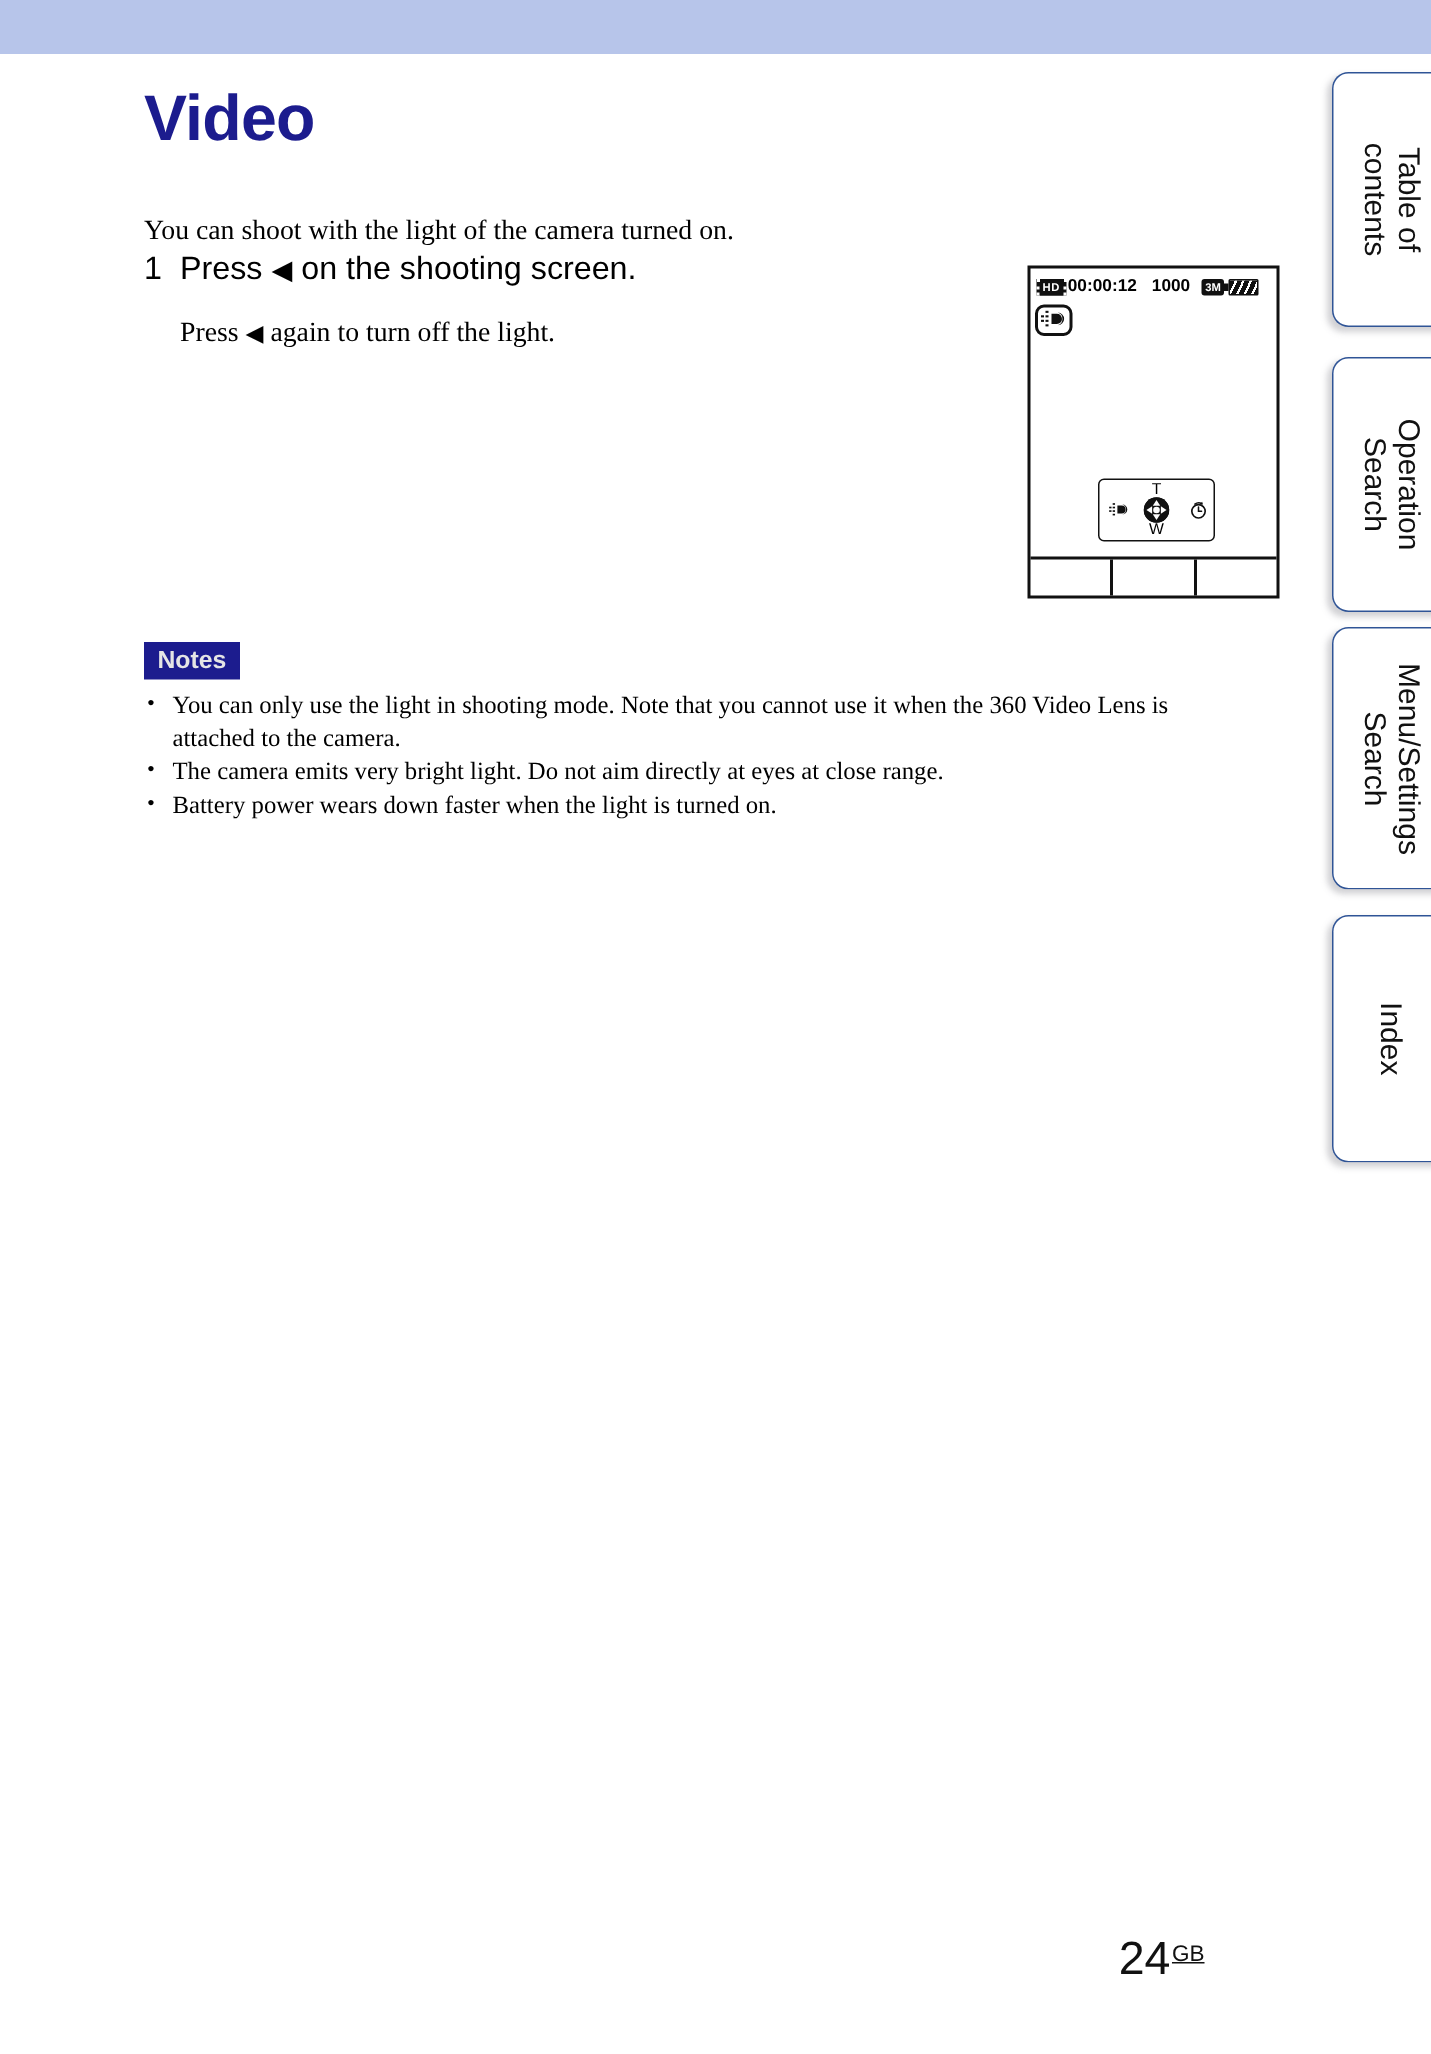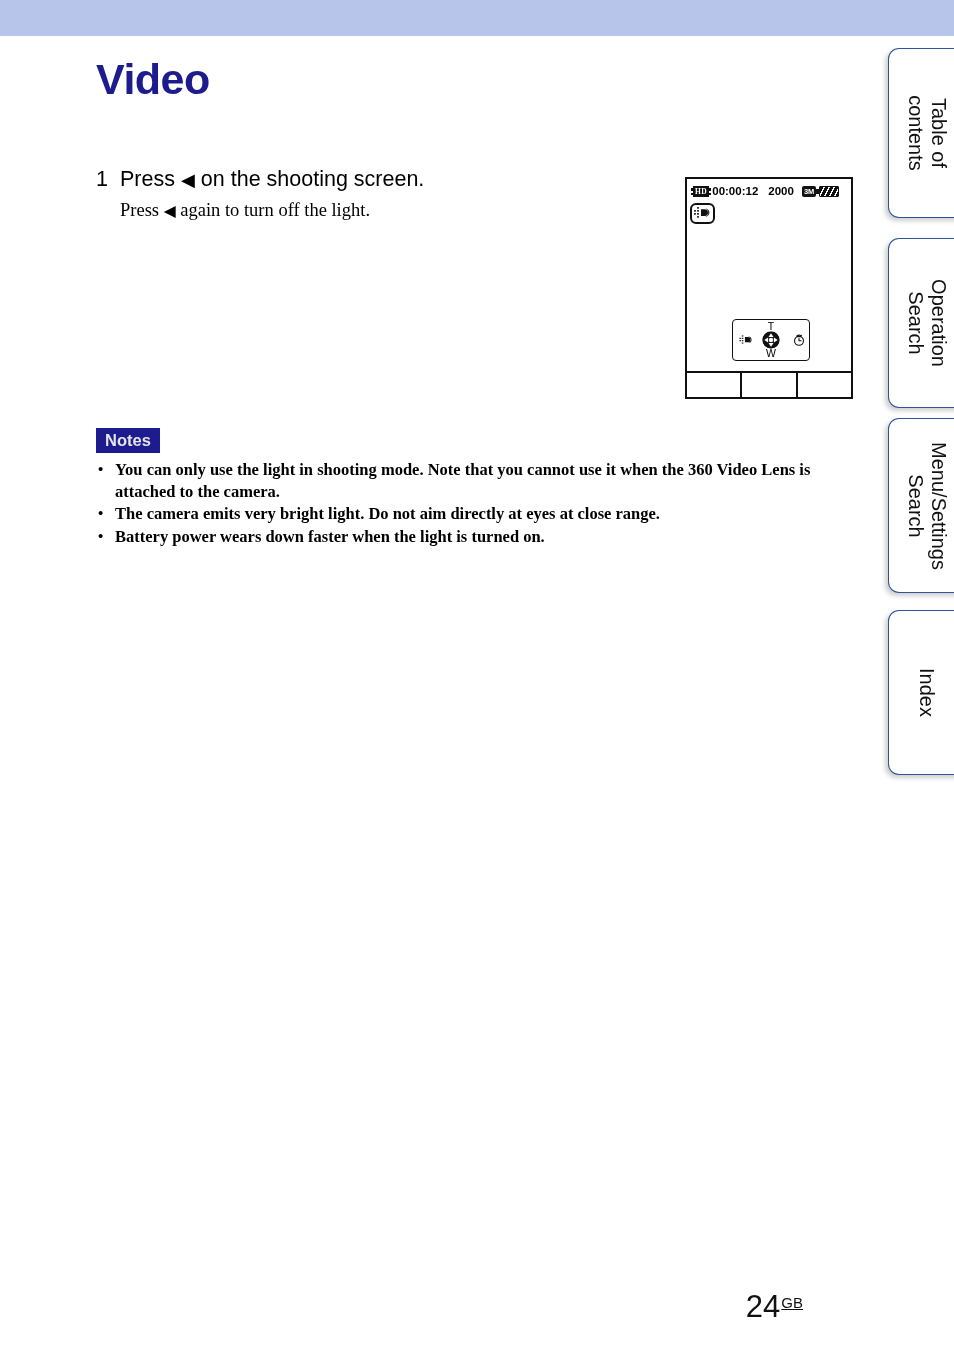--- a/index.html
+++ b/index.html
@@ -67,21 +67,21 @@
     font-size: 21.5px;
     line-height: 28px;
     color: #000;
   }
   #step-1 .step-num {
     width: 24px;
     flex: 0 0 24px;
   }
   #step-1 .step-sub {
     margin-left: 24px;
-    margin-top: 4px;
+    margin-top: 16px;
     font-family: "Liberation Serif", serif;
     font-size: 18.5px;
     line-height: 24px;
     color: #000;
   }
   .tri-left { font-size: 0.84em; letter-spacing: 0; }
 
   
   #camera-figure {
     position: absolute;
@@ -106,21 +106,21 @@
     color: #000;
     padding-left: 4px;
     box-sizing: border-box;
   }
   .icon-hd {
     display: inline-block;
     background: #111;
     color: #fff;
     font-size: 7.5px;
     font-weight: bold;
-    font-family: Liberation Serif, serif;
+    font-family: Liberation Sans, sans-serif;
     line-height: 11px;
     padding: 0 2px;
     border-left: 2px dotted #fff;
     border-right: 2px dotted #fff;
     box-shadow: inset 0 0 0 1px #111;
     margin-right: 1px;
     letter-spacing: 0.5px;
   }
   #cam-rec-time { margin-right: 10px; }
   #cam-shots-left { margin-right: 8px; }
@@ -241,21 +241,20 @@
     font-family: "Liberation Sans", sans-serif;
     font-size: 16.5px;
     font-weight: bold;
     line-height: 22px;
     padding: 1px 9px 2px 9px;
   }
   #notes-list {
     list-style: none;
     margin: 6px 0 12px 0;
     padding: 0;
-    font-weight: bold;
   }
   #notes-list li {
     position: relative;
     padding-left: 19px;
     font-size: 16.5px;
     line-height: 21.5px;
     color: #000;
     margin-bottom: 1px;
   }
   #notes-list li::before {
@@ -324,20 +323,21 @@
 </style>
 </head>
 <body>
 
 <div id="top-band"></div>
 
 <div id="content">
 
   <h1 id="page-title">Video</h1>
 
+  <p id="intro-text">You can shoot with the light of the camera turned on.</p>
 
   <div id="step-1">
     <div class="step-head">
       <span class="step-num">1</span>
       <span>
         <span>Press</span>
         <span class="tri-left">◀</span>
         <span>on the shooting screen.</span>
       </span>
     </div>
@@ -346,21 +346,21 @@
       <span class="tri-left">◀</span>
       <span>again to turn off the light.</span>
     </div>
   </div>
 
   <div id="camera-figure">
 
     <div id="cam-statusbar">
       <span class="icon-hd">HD</span>
       <span id="cam-rec-time">00:00:12</span>
-      <span id="cam-shots-left">2000</span>
+      <span id="cam-shots-left">1000</span>
       <span class="icon-size">3M</span>
       <span class="icon-battery"></span>
     </div>
 
     <div id="cam-light-badge">
       <svg width="18" height="14" viewBox="0 0 18 14" style="display:block;margin:1px auto 0;">
         <rect x="0" y="4.2" width="2" height="1.4" fill="#111"></rect>
         <rect x="0" y="7.2" width="2" height="1.4" fill="#111"></rect>
         <rect x="3" y="1.2" width="2" height="1.4" fill="#111"></rect>
         <rect x="3" y="4.2" width="2" height="1.4" fill="#111"></rect>

